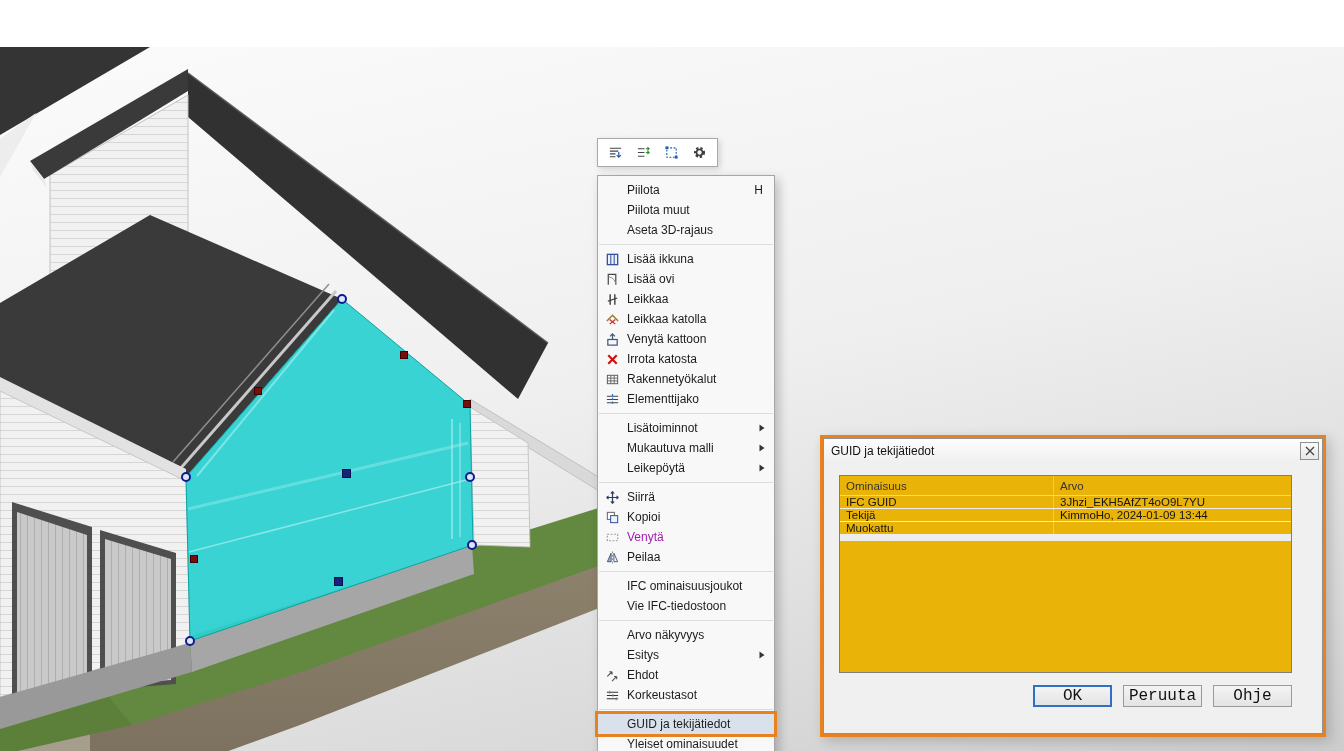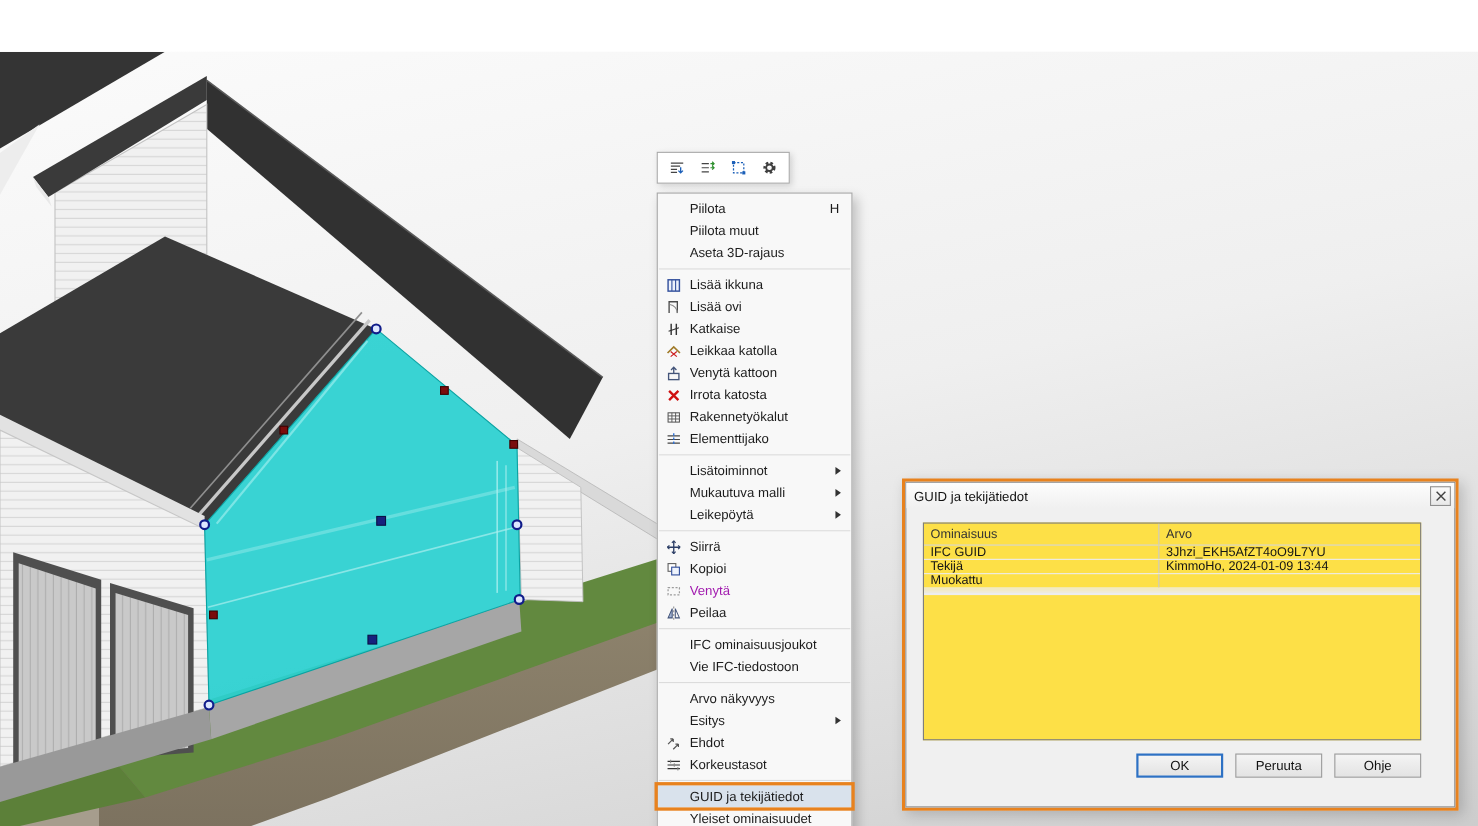--- a/index.html
+++ b/index.html
@@ -36,30 +36,30 @@
   
   .dialog-frame{position:absolute;left:820px;top:388px;width:506px;height:302px;
                 border:3px solid var(--highlight-orange);box-shadow:4px 4px 12px rgba(0,0,0,.18);z-index:2;}
   .dialog{width:100%;height:100%;background:#f0f0f0;border:1px solid #919191;display:flex;flex-direction:column;}
   .titlebar{height:23px;flex:0 0 23px;display:flex;align-items:center;padding:0 3px 0 7px;
             background:linear-gradient(#fdfdfd,#f0f0f0);font-size:12px;color:#111;}
   .titlebar .title-text{flex:1;}
   .close-btn{width:19px;height:18px;border:1px solid #8f8f8f;background:linear-gradient(#fafafa,#e8e8e8);
              display:flex;align-items:center;justify-content:center;padding:0;cursor:pointer;}
   .dialog-body{flex:1;padding:13px 30px 0 15px;}
-  .ptable{height:198px;background:#fde047;border:1px solid #7e7e7e;display:flex;flex-direction:column;overflow:hidden;}
+  .ptable{height:198px;background:#eab308;border:1px solid #7e7e7e;display:flex;flex-direction:column;overflow:hidden;}
   .thead{display:flex;flex:0 0 20px;border-bottom:1px solid #d6d6d6;color:#333;}
   .th{font-size:11.5px;display:flex;align-items:center;padding:0 6px;}
   .tr{display:flex;flex:0 0 17.5px;border-bottom:1px solid #ededed;}
   .td{font-size:11.5px;display:flex;align-items:center;padding:0 6px;color:#141414;
       overflow:hidden;white-space:nowrap;}
   .c1{width:214px;flex:0 0 214px;border-right:1px solid #c9c9c9;}
   .c2{flex:1;}
   .btn-row{display:flex;justify-content:flex-end;gap:11px;margin-top:12px;}
-  .win-btn{width:79px;height:22px;font-size:12px;font-family:Liberation Sans, sans-serif;color:#111;
+  .win-btn{width:79px;height:22px;font-size:16px;font-family:Liberation Mono, monospace;color:#111;
            background:linear-gradient(#f4f4f4,#e3e3e3);border:1px solid #9a9a9a;cursor:pointer;padding:0;}
   .win-btn.default{border:2px solid var(--ok-focus-blue);}
 </style>
 </head>
 <body>
 
 <div id="app">
 
   <svg id="scene" width="660" height="751" viewBox="0 0 660 751">
     <defs>
@@ -195,21 +195,21 @@
         </span>
         <span class="mi-label">Lisää ovi</span>
       </div>
       <div class="menu-item">
         <span class="mi-icon">
           <svg viewBox="0 0 16 16" width="15" height="15">
             <path d="M5.5 2.5v11M10.5 2.5v11" stroke="#333" stroke-width="1.4" fill="none"></path>
             <path d="M3 9.8l10-3.4" stroke="#333" stroke-width="1.1" fill="none"></path>
           </svg>
         </span>
-        <span class="mi-label">Katkaise</span>
+        <span class="mi-label">Leikkaa</span>
       </div>
       <div class="menu-item">
         <span class="mi-icon">
           <svg viewBox="0 0 16 16" width="15" height="15">
             <path d="M2 9.5L8 3.5l6 6" fill="none" stroke="#a07a28" stroke-width="1.6"></path>
             <path d="M5 13l6-5m-6 0l6 5" stroke="#c22" stroke-width="1.2" fill="none"></path>
           </svg>
         </span>
         <span class="mi-label">Leikkaa katolla</span>
       </div>

